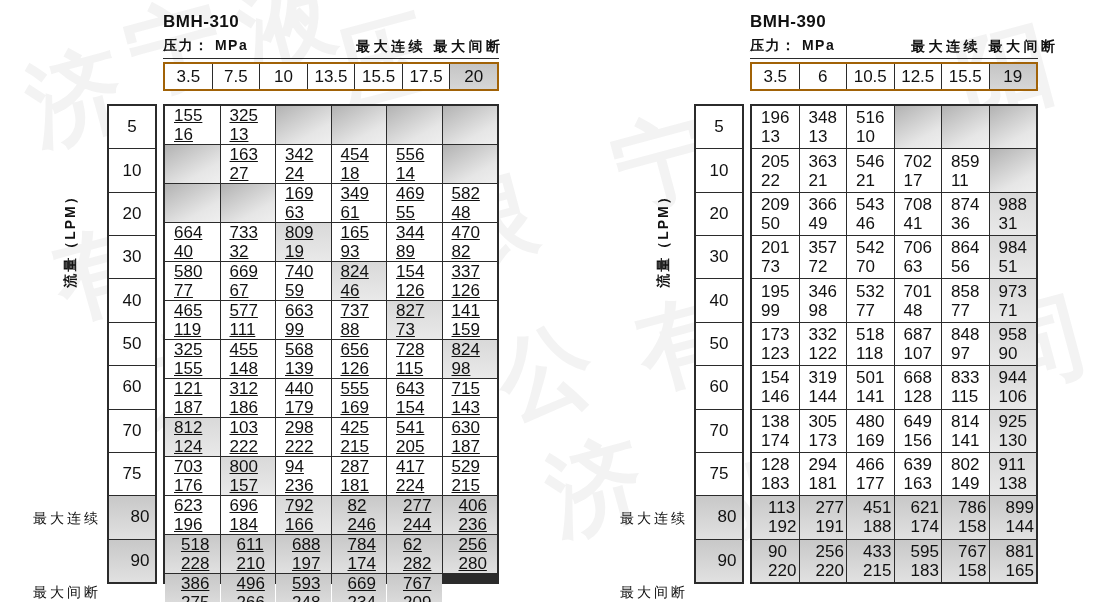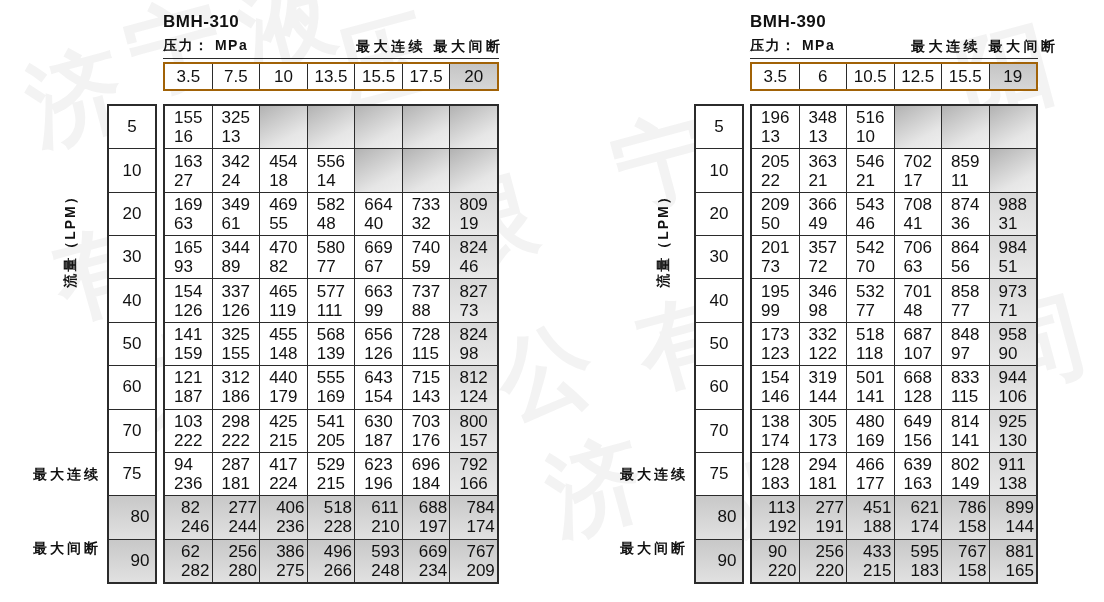--- a/index.html
+++ b/index.html
@@ -87,21 +87,21 @@
     position:absolute;top:228px;width:180px;height:20px;
     transform:rotate(-90deg);
     font-size:14px;letter-spacing:2px;font-weight:bold;
     text-align:center;white-space:nowrap;
   }
   #b0 .flow-label{left:-18px;}
   #b1 .flow-label{left:-12px;}
 
   .side-label{
     position:absolute;left:6px;width:95px;text-align:right;
-    font-size:14px;letter-spacing:3px;font-weight:bold;white-space:nowrap;
+    font-size:14px;letter-spacing:3px;font-weight:normal;white-space:nowrap;margin-top:44px;
   }
   .side-label.cont{top:466px;}
   .side-label.inter{top:540px;}
 </style>
 </head>
 <body>
 
 <div class="page">
   <div class="wm-layer">
       <div class="wm" style="left: 28px; top: 50px;">济</div>
@@ -140,21 +140,21 @@
         <div class="lcell">20</div>
         <div class="lcell">30</div>
         <div class="lcell">40</div>
         <div class="lcell">50</div>
         <div class="lcell">60</div>
         <div class="lcell">70</div>
         <div class="lcell">75</div>
         <div class="lcell rowshade">80</div>
         <div class="lcell rowshade">90</div>
       </div>
-    <div class="data-grid" style="width: 336px; grid-template-columns: repeat(7, 1fr);">
+    <div class="data-grid" style="width: 336px; grid-template-columns: repeat(6, 1fr); text-decoration: underline;">
         <div class="cell">
           <span>155</span>
           <span>16</span>
         </div>
         <div class="cell">
           <span>325</span>
           <span>13</span>
         </div>
         <div class="cell empty"></div>
         <div class="cell empty"></div>

